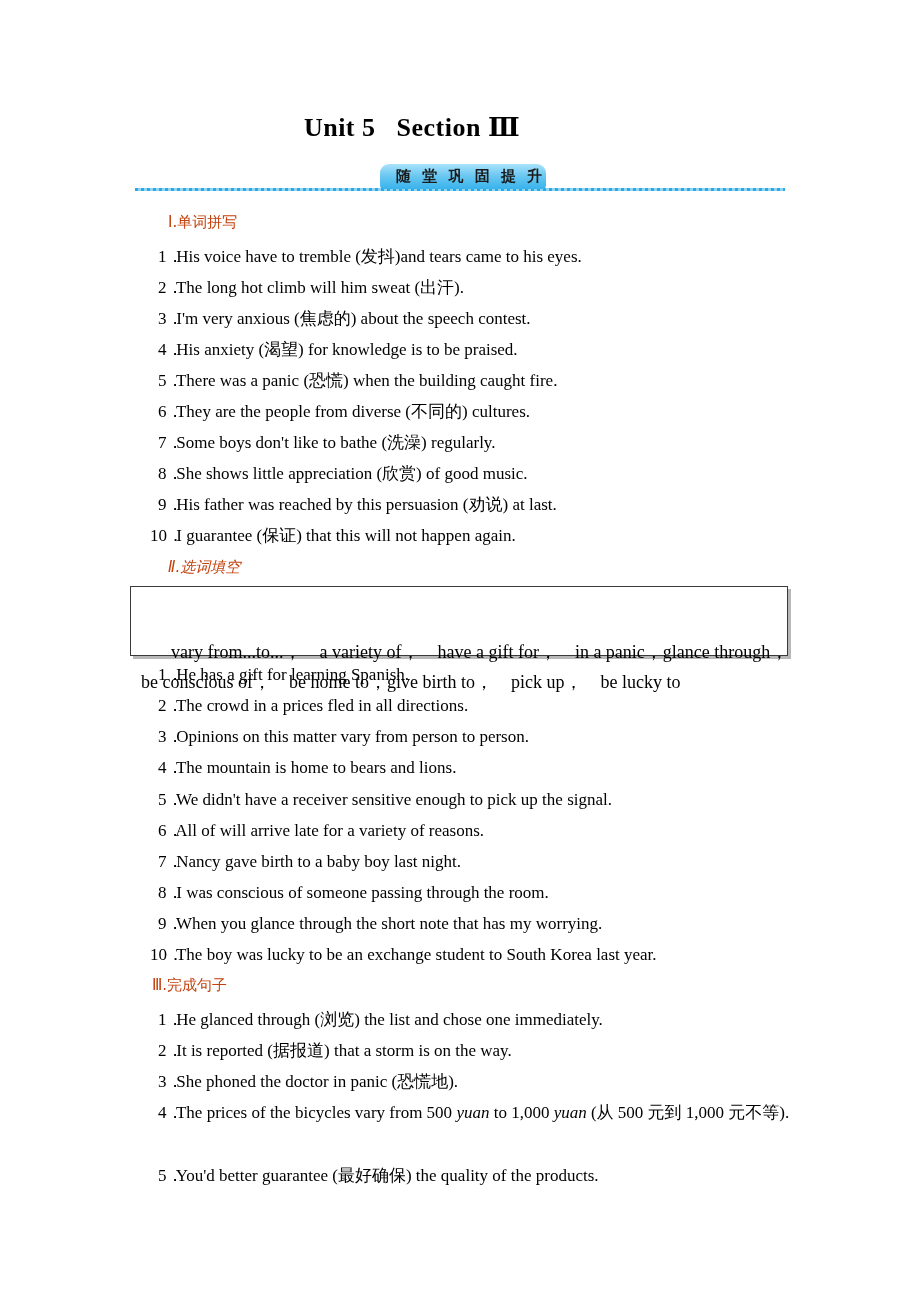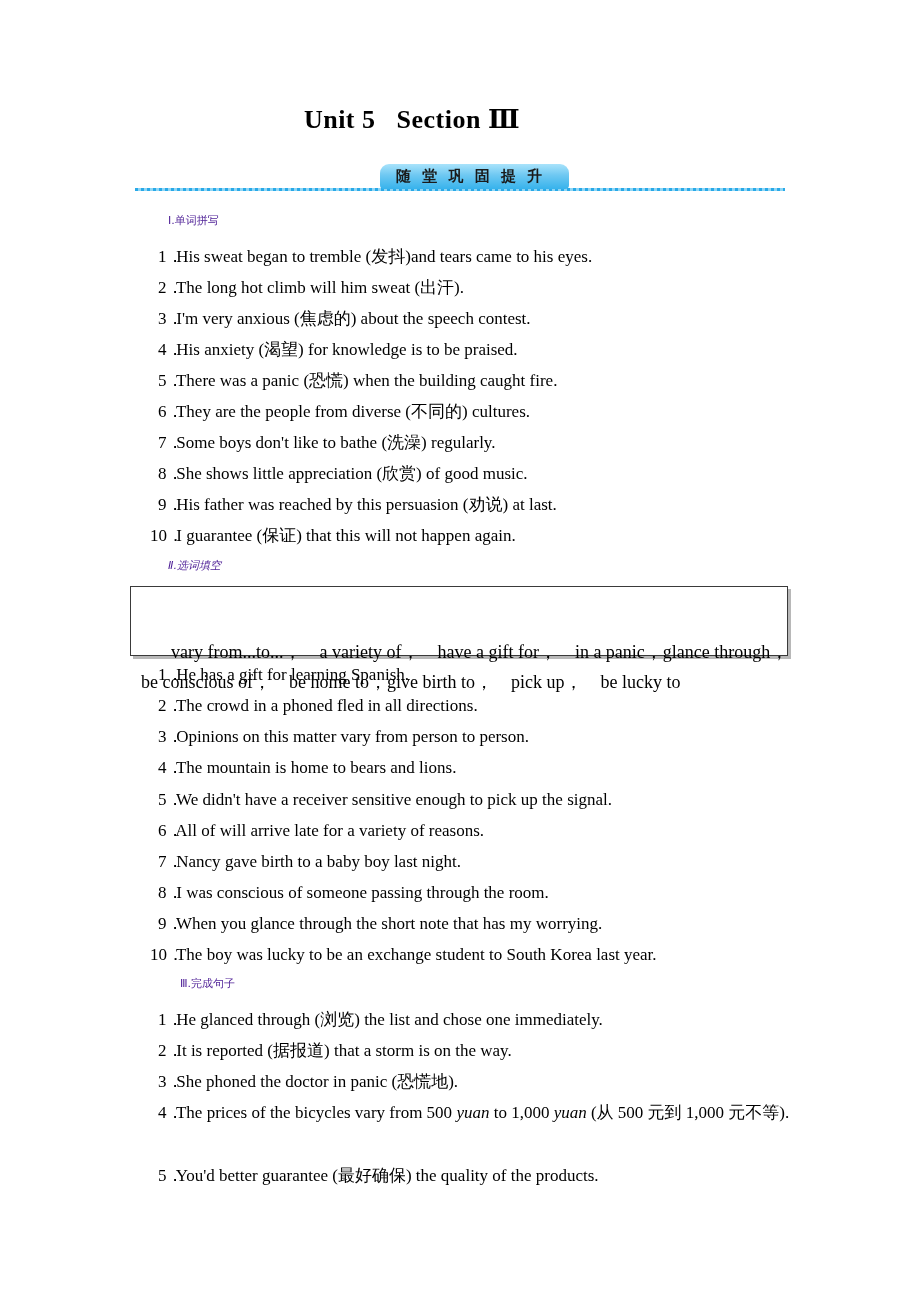--- a/index.html
+++ b/index.html
@@ -19,21 +19,21 @@
     position: absolute;
     left: 0; top: 0;
     width: 920px;
     height: 1302px;
   }
 
   
   .doc-title {
     position: absolute;
     left: 0;
-    top: 104px;
+    top: 112px;
     width: 824px;
     text-align: center;
     font-family: "Liberation Serif", serif;
     font-weight: bold;
     font-size: 26px;
     letter-spacing: 0.5px;
   }
   .doc-title .sec-num {
     font-family: "DejaVu Serif", serif;
     font-weight: bold;
@@ -56,38 +56,38 @@
     background-image: repeating-linear-gradient(
       to right,
       #29a9e8 0px, #29a9e8 3px,
       #8fd6f5 3px, #8fd6f5 6px
     );
   }
   .badge {
     position: absolute;
     left: 245px;
     bottom: 2px;
-    padding: 2px 24px 3px 16px;
+    padding: 2px 1px 3px 16px;
     border-radius: 9px 9px 4px 4px;
     background: linear-gradient(to bottom, #a9e3fb 0%, #6ec8f2 45%, #37b3ec 100%);
     font-family: "DejaVu Sans", sans-serif;
     font-weight: bold;
     font-size: 15px;
     letter-spacing: 3px;
     color: #1a1a1a;
     line-height: 20px;
     white-space: nowrap;
   }
 
   
   .sec-head {
     position: absolute;
     font-family: "DejaVu Sans", sans-serif;
-    font-size: 11px;
-    color: #4c1d95;
+    font-size: 15px;
+    color: #c2410c;
     white-space: nowrap;
   }
 
   
   .q {
     position: absolute;
     font-family: "Liberation Serif", serif;
     font-size: 17px;
     line-height: 24px;
     color: #000;
@@ -142,21 +142,21 @@
 
   <div class="badge-row">
     <div class="rule-line"></div>
     <div class="badge">随 堂 巩 固 提 升</div>
   </div>
 
   <div class="sec-head" style="left:168px; top:213px;">Ⅰ.单词拼写</div>
 
   <div class="q" style="left:158px; top:245px;">
     <span class="num w1">1．</span>
-    <span>His sweat began to</span><span class="blank">  tremble  </span><span>(发抖)and tears came to his eyes.</span>
+    <span>His voice have to</span><span class="blank">  tremble  </span><span>(发抖)and tears came to his eyes.</span>
   </div>
 
   <div class="q" style="left:158px; top:276px;">
     <span class="num w1">2．</span>
     <span>The long hot climb will him</span><span class="blank">  sweat  </span><span>(出汗).</span>
   </div>
 
   <div class="q" style="left:158px; top:307px;">
     <span class="num w1">3．</span>
     <span>I'm very</span><span class="blank">  anxious  </span><span>(焦虑的) about the speech contest.</span>
@@ -203,21 +203,21 @@
     <div class="wordbank-text">vary from...to...，　a variety of，　have a gift for，　in a panic，glance through，　be conscious of，　be home to，give birth to，　pick up，　be lucky to</div>
   </div>
 
   <div class="q" style="left:158px; top:663px;">
     <span class="num w1">1．</span>
     <span>He </span><span class="blank">  has a gift for  </span><span> learning Spanish.</span>
   </div>
 
   <div class="q" style="left:158px; top:694px;">
     <span class="num w1">2．</span>
-    <span>The crowd </span><span class="blank">  in a phoned  </span><span> fled in all directions.</span>
+    <span>The crowd </span><span class="blank">  in a prices  </span><span> fled in all directions.</span>
   </div>
 
   <div class="q" style="left:158px; top:725px;">
     <span class="num w1">3．</span>
     <span>Opinions on this matter </span><span class="blank">  vary from  </span><span> person </span><span class="blank">  to  </span><span> person.</span>
   </div>
 
   <div class="q" style="left:158px; top:756px;">
     <span class="num w1">4．</span>
     <span>The mountain </span><span class="blank">  is home to  </span><span> bears and lions.</span>
@@ -246,21 +246,21 @@
   <div class="q" style="left:158px; top:912px;">
     <span class="num w1">9．</span>
     <span>When you </span><span class="blank">  glance through  </span><span> the short note that has my worrying.</span>
   </div>
 
   <div class="q" style="left:150px; top:943px;">
     <span class="num w2">10．</span>
     <span>The boy </span><span class="blank">  was lucky to  </span><span> be an exchange student to South Korea last year.</span>
   </div>
 
-  <div class="sec-head" style="left:180px; top:976px;text-align:right;">Ⅲ.完成句子</div>
+  <div class="sec-head" style="left:152px; top:976px;text-align:right;">Ⅲ.完成句子</div>
 
   <div class="q" style="left:158px; top:1008px;">
     <span class="num w1">1．</span>
     <span>He </span><span class="blank">  glanced through  </span><span> (浏览) the list and chose one immediately.</span>
   </div>
 
   <div class="q" style="left:158px; top:1039px;">
     <span class="num w1">2．</span>
     <span></span><span class="blank">  It is reported  </span><span>(据报道) that a storm is on the way.</span>
   </div>

